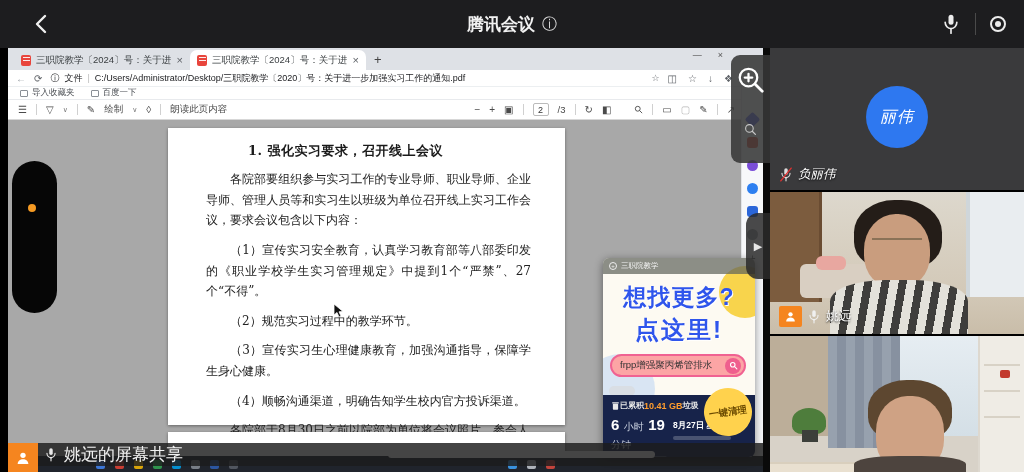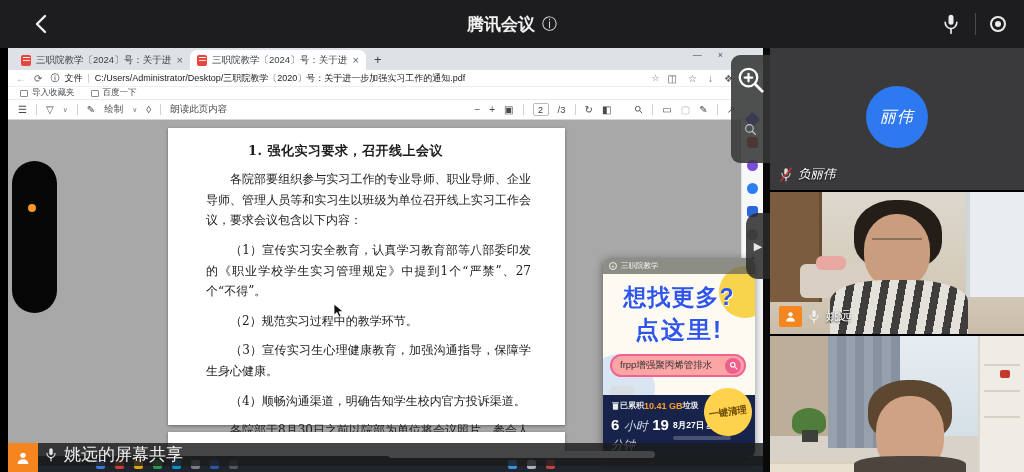--- a/index.html
+++ b/index.html
@@ -83,21 +83,21 @@
   .pop-search { position:absolute; left:7px; top:96px; width:136px; height:23px; background:#fca5a5; border:2px solid #f06292; border-radius:13px; display:flex; align-items:center; padding:0 3px 0 8px; gap:3px; z-index:2; }
   .pop-search-text { flex:1; font-size:9.5px; color:#333; white-space:nowrap; }
   .pop-search-btn { width:16px; height:16px; background:#ef5f8e; border-radius:50%; display:flex; align-items:center; justify-content:center; }
   .pop-clean { position:absolute; right:3px; top:130px; width:48px; height:48px; background:#ffd24d; border-radius:50%; display:flex; align-items:center; justify-content:center; font-size:9.5px; font-weight:bold; color:#6b4a00; transform:rotate(-8deg); z-index:4; }
   .pop-stats { position:absolute; left:0; right:0; bottom:0; height:62px; background:#17234a; z-index:3; padding:5px 8px 0 8px; }
   .stat-g { display:flex; align-items:center; font-size:8px; color:#e8e8e8;font-weight:bold; }
   .stat-g b { color:#ff9d2e; font-size:9px; }
   .stat-cols { display:flex; margin-top:5px; }
   .stat-col1 { width:62px; color:#fff; }
   .stat-num { font-size:15px; font-weight:bold; }
-  .stat-unit { font-size:12px; color:#cfd6e4;font-style:italic; }
+  .stat-unit { font-size:10px; color:#cfd6e4; }
   .stat-col2 { font-size:8.5px; font-weight:bold; color:#fff; padding-top:4px; }
   .blur-bar { height:4px; background:rgba(255,255,255,.22); border-radius:2px; margin-top:4px; }
 
   
   .taskbar { position:absolute; left:0; bottom:0; width:755px; height:16px; background:#20242c; display:flex; align-items:center; gap:10px; padding-left:88px; z-index:4; }
   .tk { width:9px; height:9px; border-radius:2px; opacity:.85; }
   .hscroll-pill { position:absolute; left:380px; top:403px; width:267px; height:7px; background:#fff; border-radius:4px; z-index:8; }
   .sharebar { position:absolute; left:0; top:395px; width:755px; height:23px; background:rgba(28,28,28,.82); display:flex; align-items:center; gap:6px; z-index:9; }
   .share-avatar { width:30px; height:29px; background:#f5851f; display:flex; align-items:center; justify-content:center; flex:0 0 auto; margin-top:6px; }
   .sharebar-label { color:#f0f0f0; font-size:17px; }

